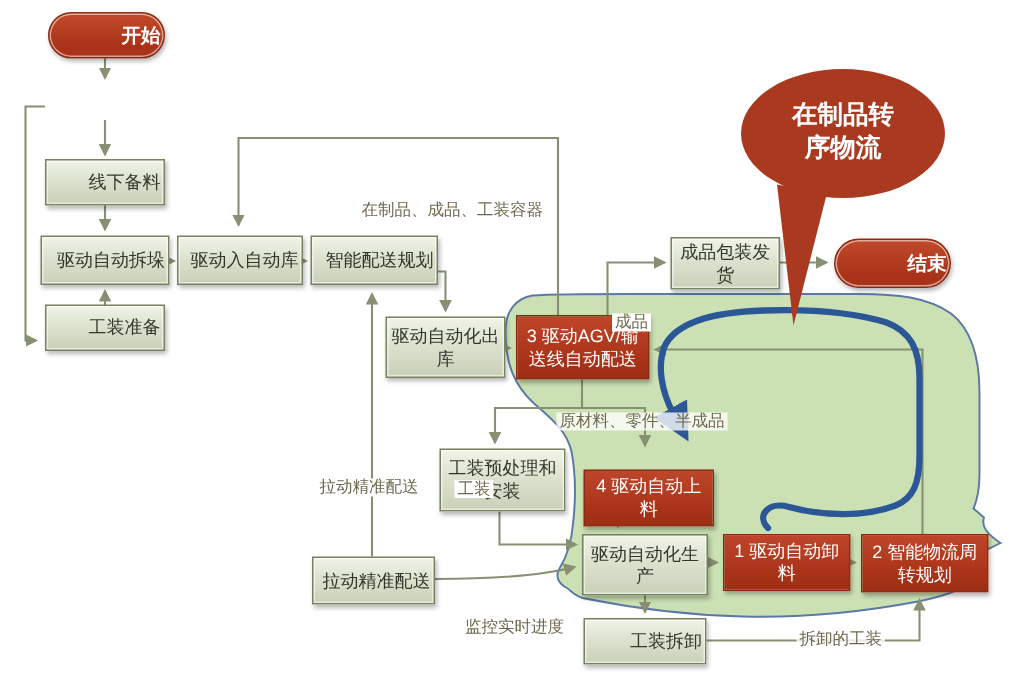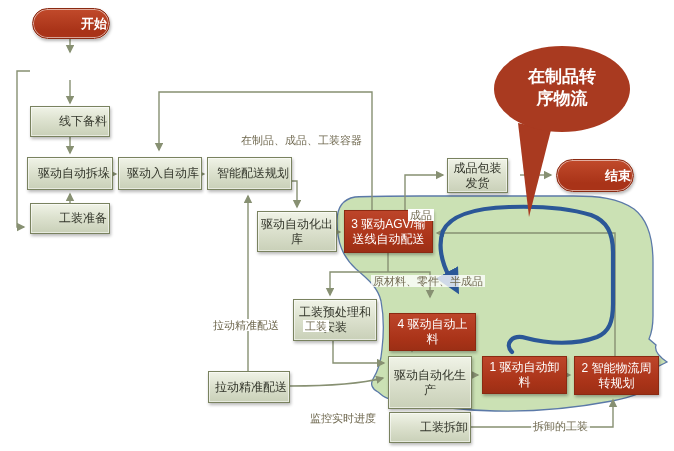--- a/index.html
+++ b/index.html
@@ -108,41 +108,41 @@
     </div>
 
   <div class="node" style="left:257px;top:211px;width:80px;height:41px">
     <span>驱动自动化出库</span>
     </div>
 
   <div class="node red" style="left:344px;top:210px;width:89px;height:43px">
     <span>3 驱动AGV/输送线自动配送</span>
     </div>
 
-  <div class="node" style="left:447px;top:158px;width:61px;height:35px">
+  <div class="node" style="left:447px;top:158px;width:73px;height:35px">
     <span>成品包装发货</span>
     </div>
 
   <div class="node stadium" style="left:556px;top:159px;width:78px;height:33px">
     <span>结束</span>
     </div>
 
   <div class="node" style="left:293px;top:299px;width:84px;height:42px">
     <span>工装预处理和安装</span>
     </div>
 
   <div class="node red" style="left:389px;top:313px;width:87px;height:38px">
     <span>4 驱动自动上料</span>
     </div>
 
   <div class="node" style="left:208px;top:371px;width:82px;height:32px">
     <span>拉动精准配送</span>
     </div>
 
-  <div class="node" style="left:388px;top:356px;width:84px;height:53px">
+  <div class="node" style="left:388px;top:356px;width:84px;height:41px">
     <span>驱动自动化生产</span>
     </div>
 
   <div class="node red" style="left:482px;top:356px;width:85px;height:38px">
     <span>1 驱动自动卸料</span>
     </div>
 
   <div class="node red" style="left:574px;top:356px;width:85px;height:39px">
     <span>2 智能物流周转规划</span>
     </div>

